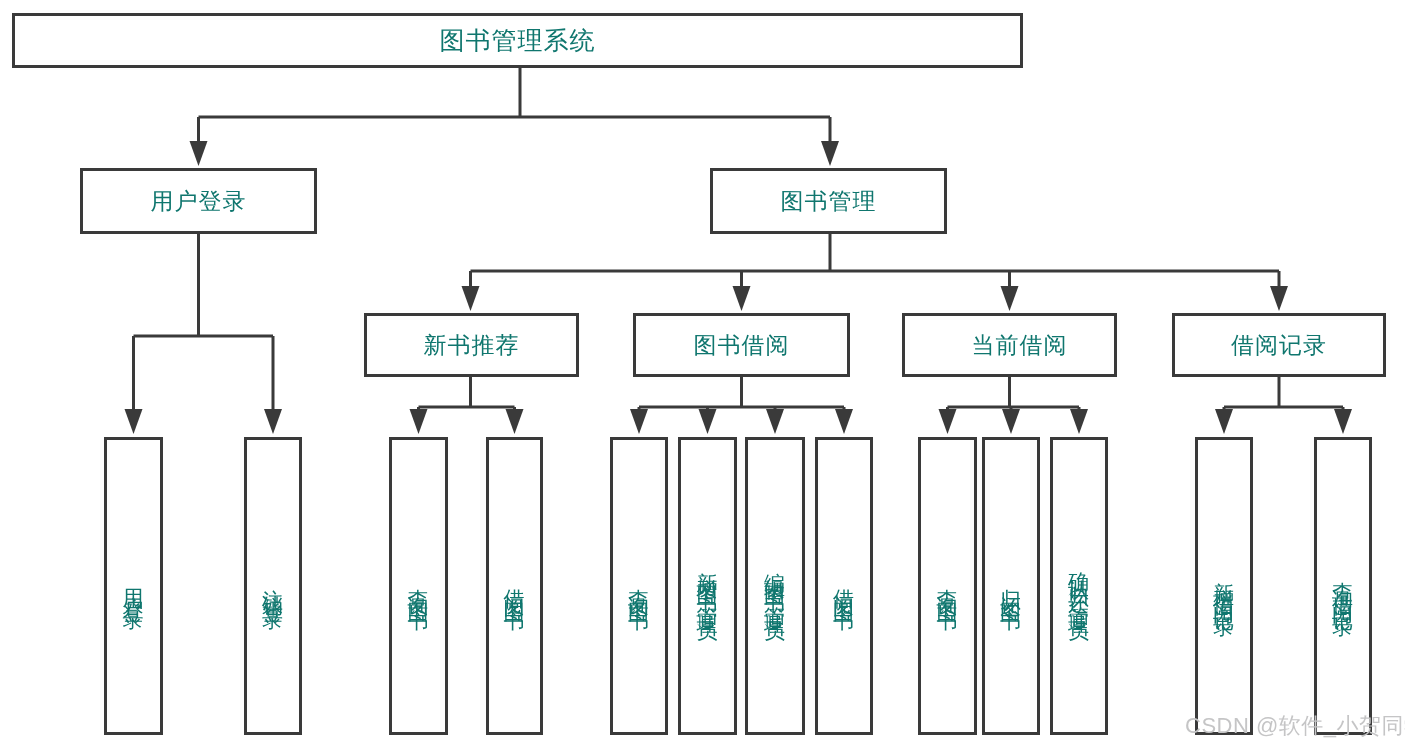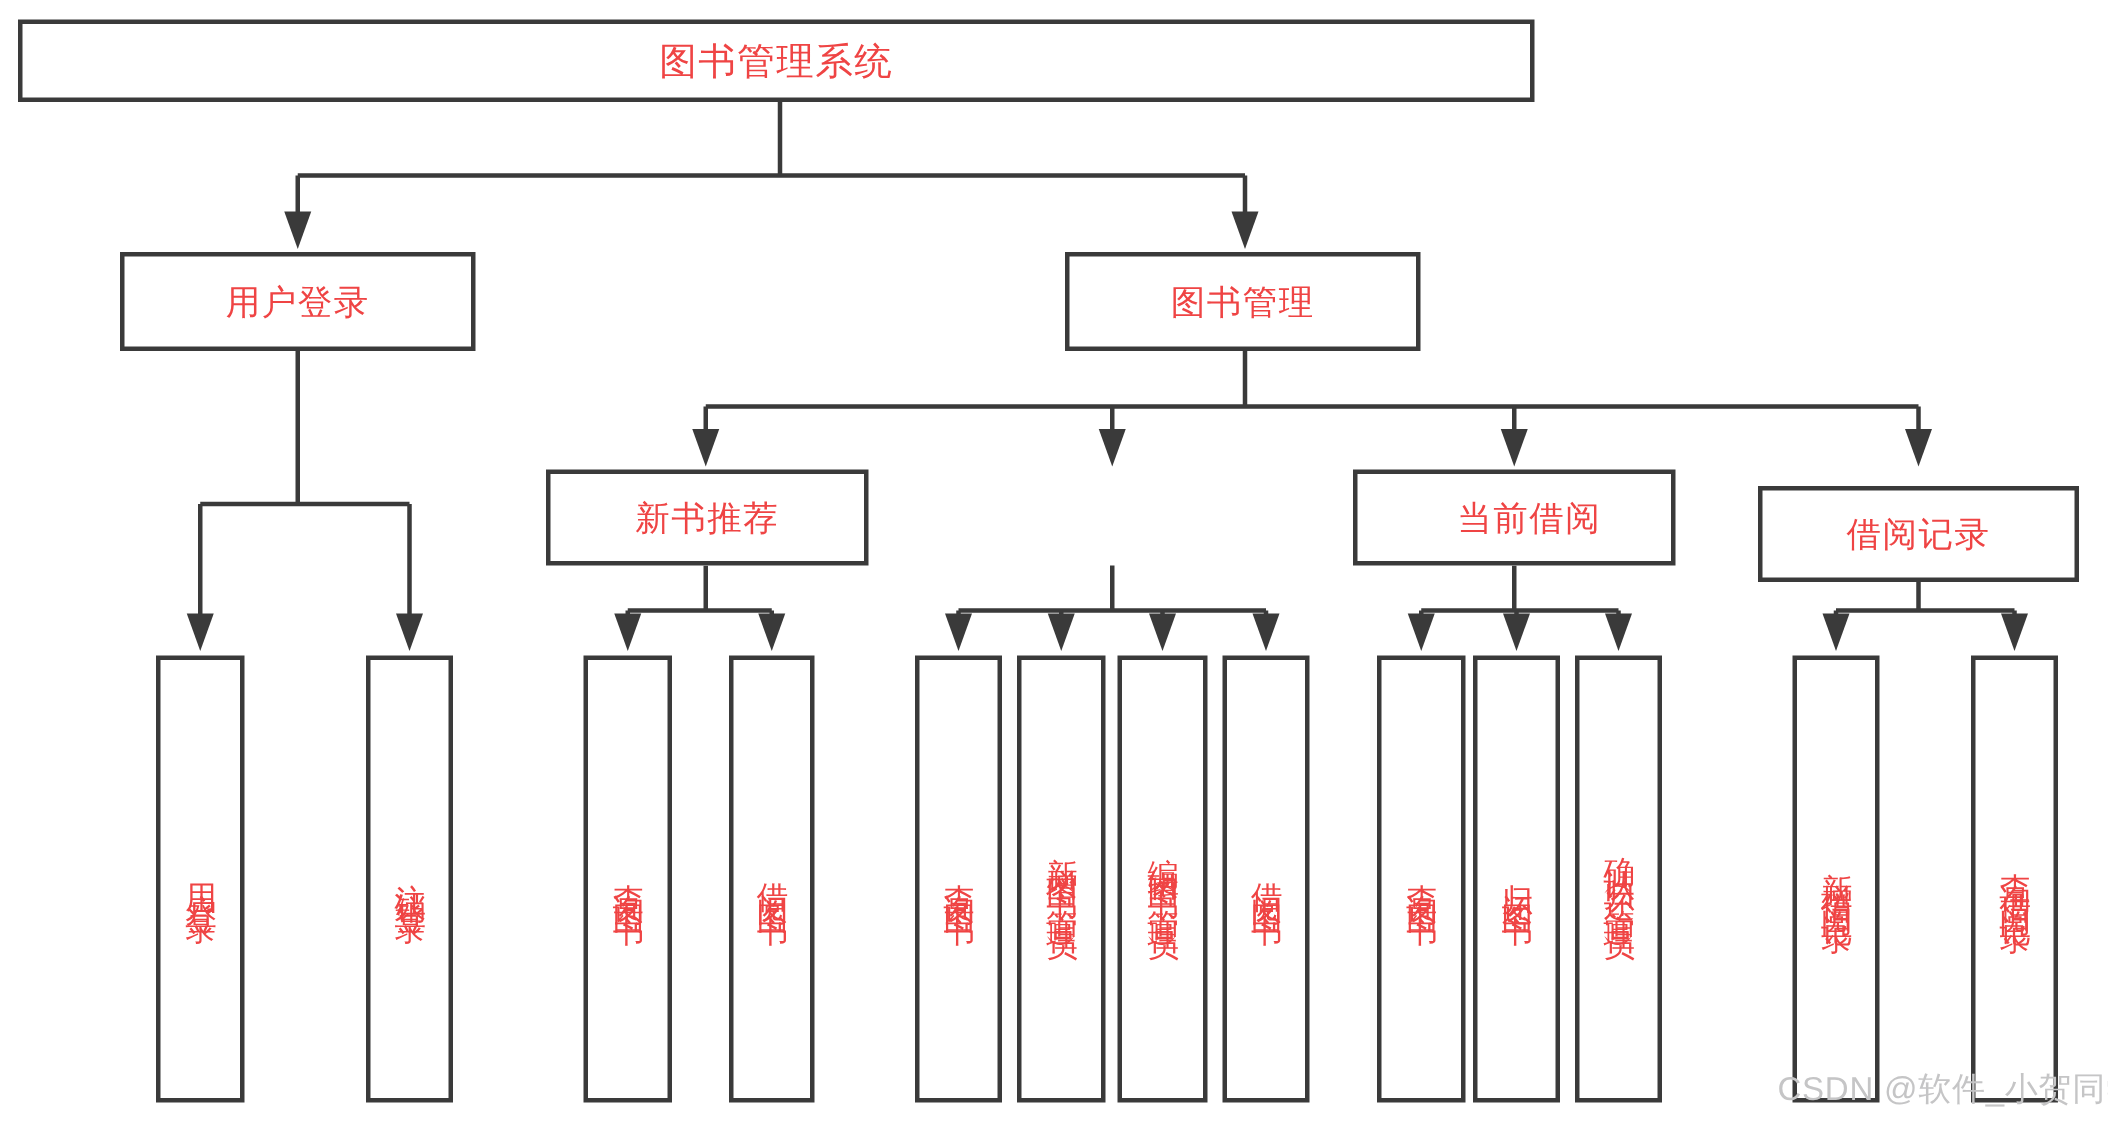--- a/index.html
+++ b/index.html
@@ -13,41 +13,41 @@
     overflow: hidden;
   }
   svg.wires { position: absolute; left: 0; top: 0; z-index: 1; }
   .node {
     position: absolute;
     border: 3px solid #3a3a3a;
     background: #ffffff;
     display: flex;
     align-items: center;
     justify-content: center;
-    color: #ef4444;
+    color: #0f766e;
     z-index: 2;
   }
   .hnode { font-size: 23px; letter-spacing: 1px; }
   .root-node { font-size: 25px; letter-spacing: 1px; }
   .vnode span {
     writing-mode: vertical-rl;
     text-orientation: mixed;
     font-size: 21px;
     letter-spacing: 7px;
     line-height: 1;
     white-space: nowrap;
   }
   
   .root-node   { left: 12px;   top: 13px;  width: 1011px; height: 55px; }
   .n-login     { left: 80px;   top: 168px; width: 237px;  height: 66px; }
   .n-mgmt      { left: 710px;  top: 168px; width: 237px;  height: 66px; font-family: Liberation Mono, monospace; }
   .n-newbooks  { left: 364px;  top: 313px; width: 215px;  height: 64px; }
   .n-borrow    { left: 633px;  top: 313px; width: 217px;  height: 64px; }
   .n-current   { left: 902px;  top: 313px; width: 215px;  height: 64px; padding-left: 20px; }
-  .n-records   { left: 1172px; top: 313px; width: 214px;  height: 64px; margin-top: 11px; }
+  .n-records   { left: 1172px; top: 313px; width: 214px;  height: 64px; }
   .vnode       { top: 437px; height: 298px; }
   .a1 { left: 104px;  width: 59px; }
   .a2 { left: 244px;  width: 58px; }
   .b1 { left: 389px;  width: 59px; }
   .b2 { left: 486px;  width: 57px; }
   .c1 { left: 610px;  width: 58px; }
   .c2 { left: 678px;  width: 59px; }
   .c3 { left: 745px;  width: 60px; }
   .c4 { left: 815px;  width: 58px; }
   .d1 { left: 918px;  width: 59px; }
@@ -110,20 +110,21 @@
       <polygon points="1334,409 1352,409 1343,434"></polygon>
     </g>
   </svg>
 
   <div class="node root-node">图书管理系统</div>
 
   <div class="node hnode n-login">用户登录</div>
   <div class="node hnode n-mgmt">图书管理</div>
 
   <div class="node hnode n-newbooks">新书推荐</div>
+  <div class="node hnode n-borrow">图书借阅</div>
   <div class="node hnode n-current">当前借阅</div>
   <div class="node hnode n-records">借阅记录</div>
 
   <div class="node vnode a1">
     <span>用户登录</span>
   </div>
   <div class="node vnode a2">
     <span>注销登录</span>
   </div>
   <div class="node vnode b1">

